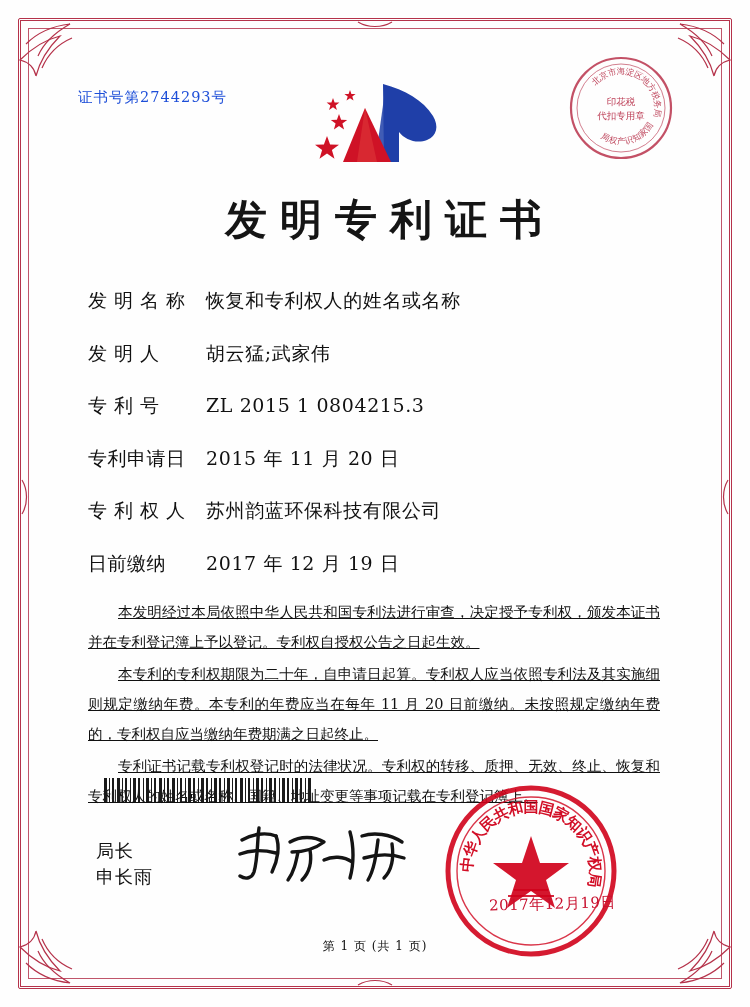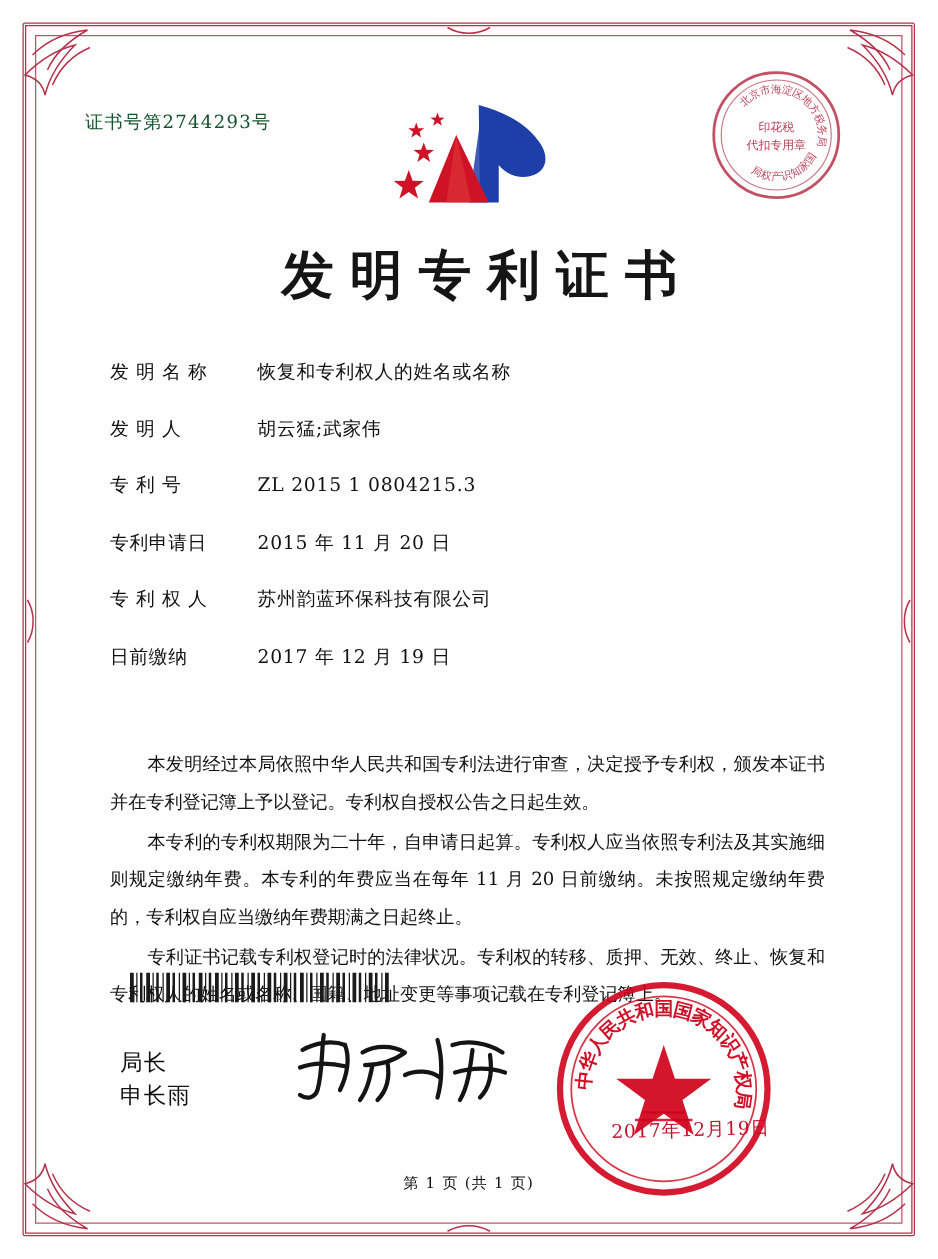--- a/index.html
+++ b/index.html
@@ -42,24 +42,24 @@
     top: 18px;
     right: 18px;
     bottom: 18px;
     pointer-events: none;
   }
   .border-deco svg { display: block; width: 100%; height: 100%; }
 
   
   .cert-number {
     position: absolute;
-    left: 68px;
+    left: 78px;
     top: 88px;
     font-size: 14.5px;
-    color: #14532d;
+    color: #1d4ed8;
     letter-spacing: 1px;
     font-family: "DejaVu Serif", "Liberation Serif", serif;
   }
 
   .emblem {
     position: absolute;
     left: 305px;
     top: 78px;
     width: 140px;
     height: 105px;
@@ -95,21 +95,21 @@
   .fields {
     position: absolute;
     left: 88px;
     top: 288px;
     width: 580px;
   }
   .field-row {
     display: flex;
     align-items: baseline;
     margin-bottom: 26.5px;
-    font-size: 15px;
+    font-size: 19px;
     color: #111;
     font-family: "DejaVu Serif", "Liberation Serif", serif;
   }
   .field-label {
     width: 118px;
     flex: none;
     letter-spacing: 0.5px;
   }
   .field-value {
     letter-spacing: 0.6px;
@@ -123,20 +123,21 @@
     width: 572px;
     font-family: "DejaVu Serif", "Liberation Serif", serif;
     font-size: 14.5px;
     line-height: 30px;
     color: #111;
     text-align: justify;
   }
   .body-text p {
     margin: 0 0 2px 0;
     text-indent: 30px;
+    text-decoration: underline;
   }
 
   
   .barcode {
     position: absolute;
     left: 104px;
     top: 778px;
     width: 208px;
     height: 24px;
   }

